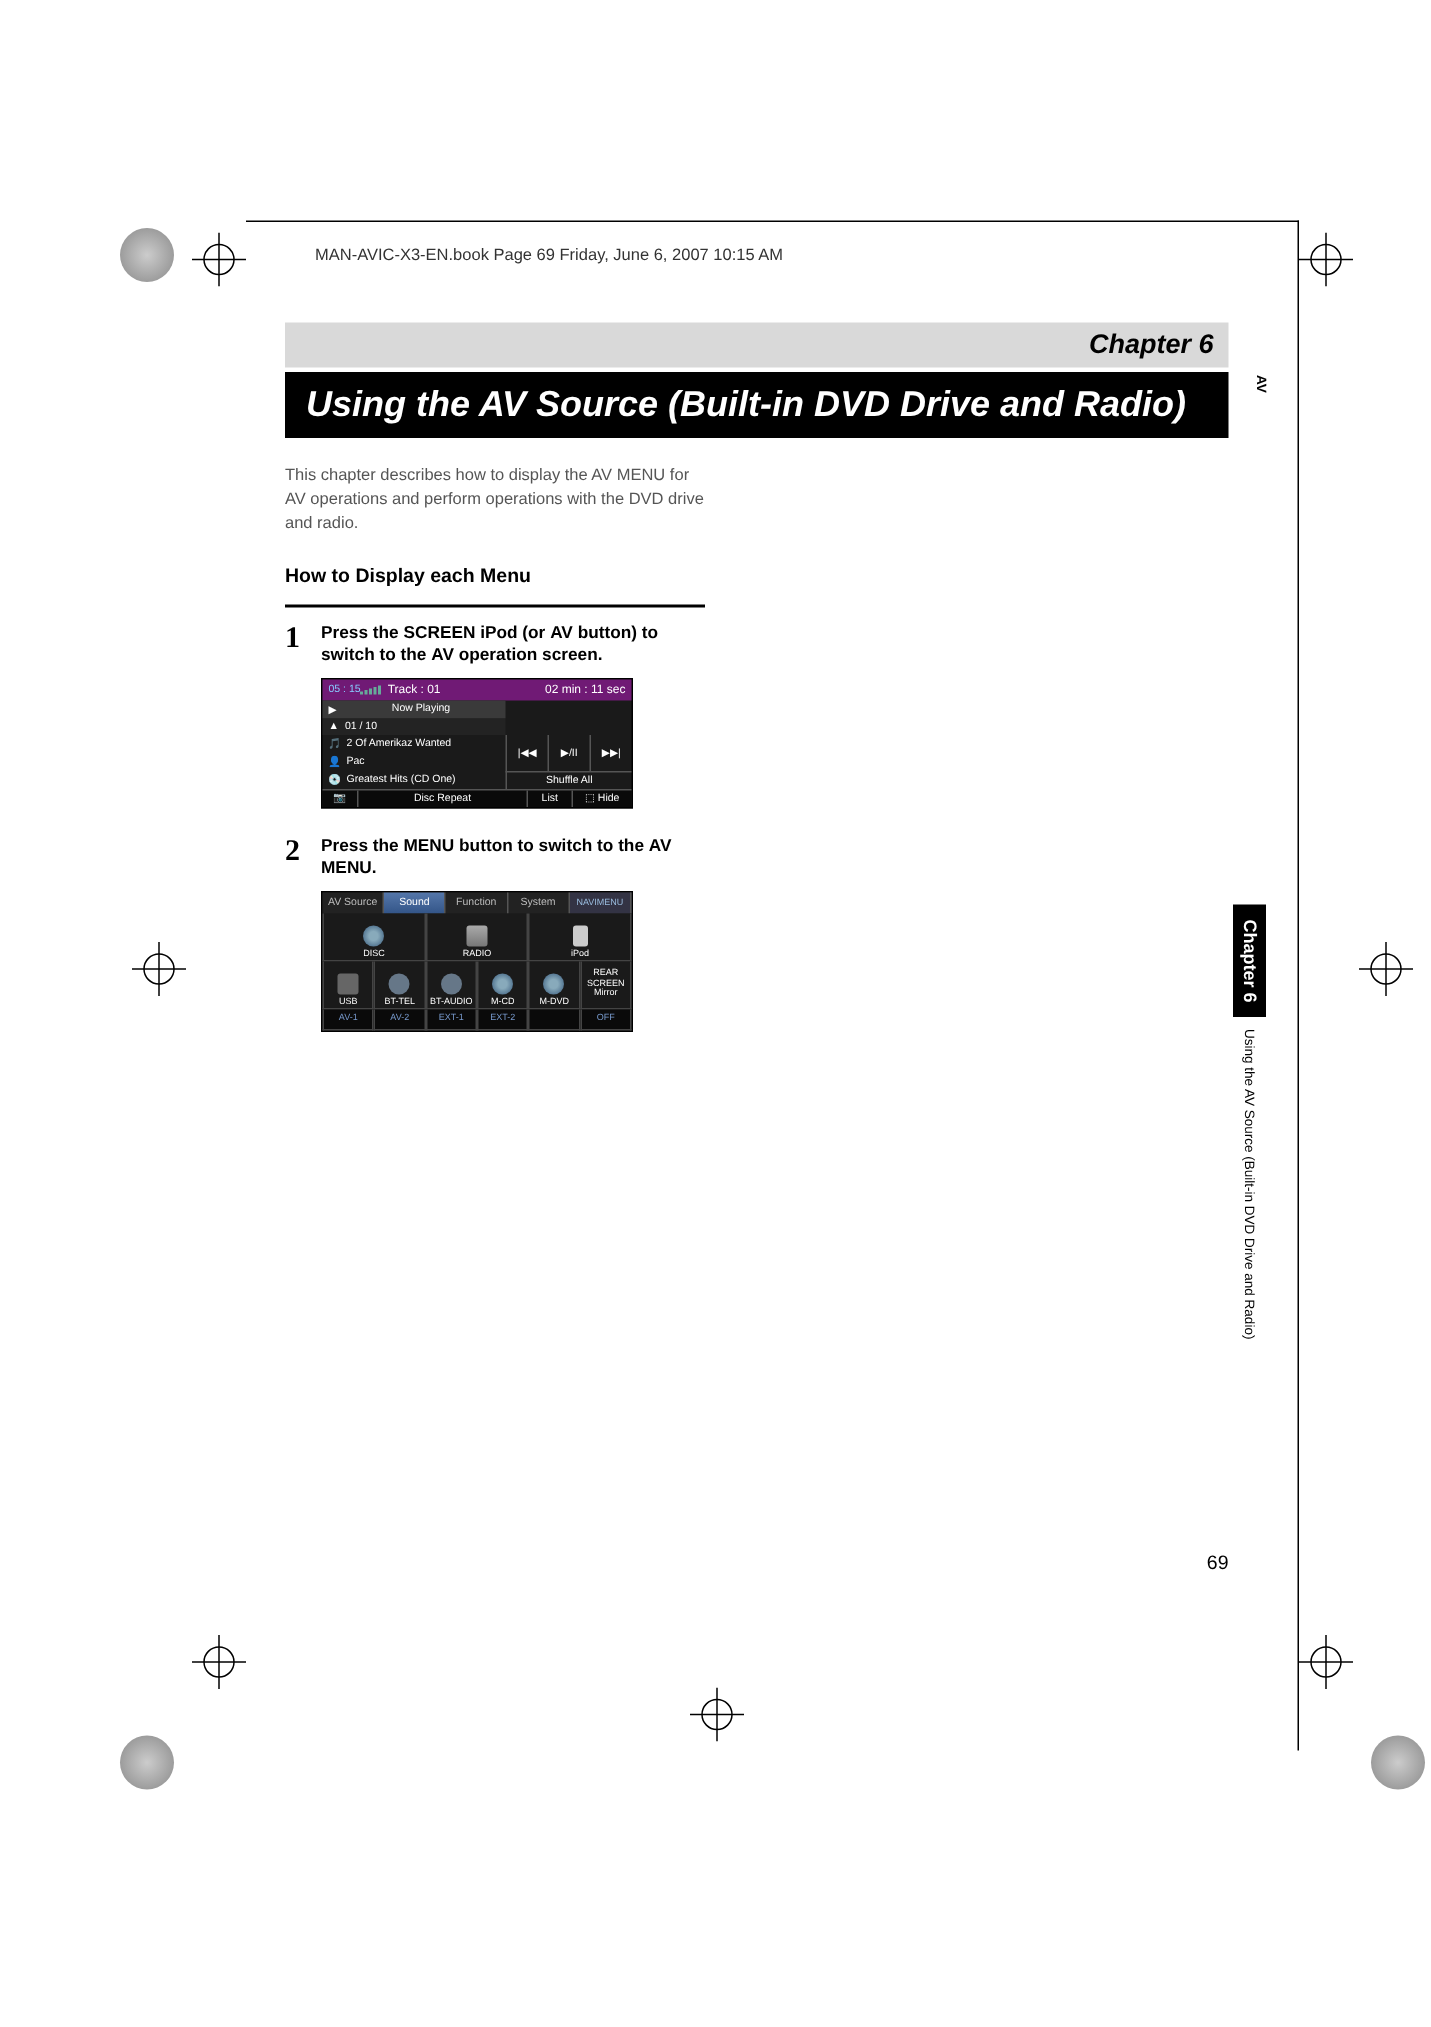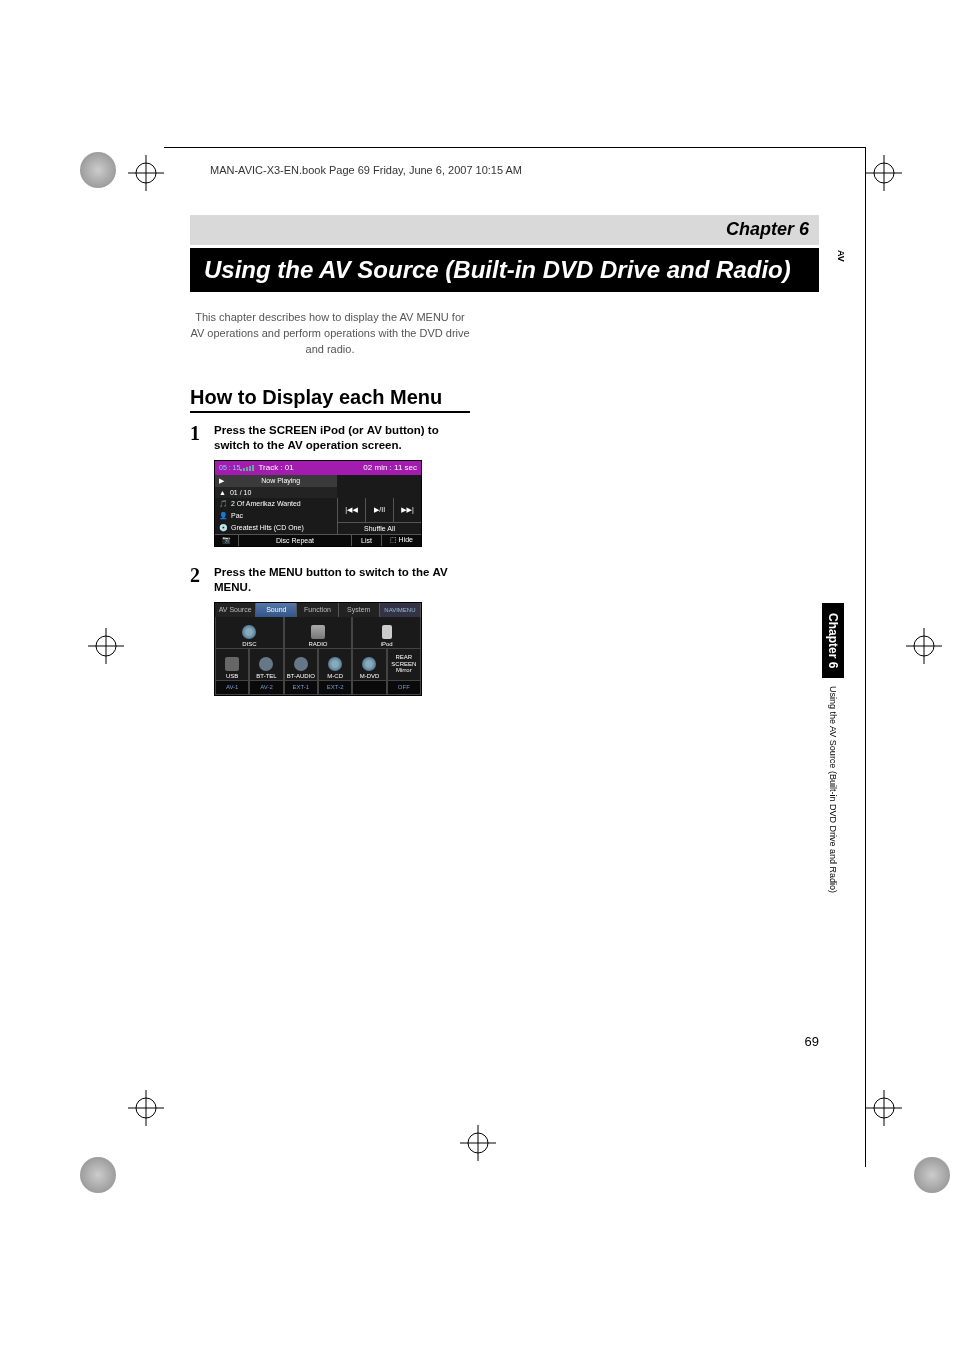--- a/index.html
+++ b/index.html
@@ -23,31 +23,31 @@
   .frame-line-right { position: absolute; top: 147px; right: 88px; width: 1px; height: 1020px; background: #000; }
   
   .header-meta { position: absolute; top: 164px; left: 210px; font-size: 11px; color: #333; }
   
   .page-content { position: absolute; top: 215px; left: 190px; right: 135px; }
   
   .chapter-bar { background: #d9d9d9; text-align: right; padding: 4px 10px 5px; font-style: italic; font-weight: bold; font-size: 18px; margin-bottom: 3px; }
   .title-bar { background: #000; color: #fff; font-style: italic; font-weight: bold; font-size: 24px; padding: 8px 14px; }
   
   .body-col { width: 280px; margin-top: 18px; }
-  .intro { font-size: 11px; line-height: 1.45; color: #555; margin-bottom: 28px; text-align: center; }
-  .section-h { font-size: 20px; font-weight: bold; border-bottom: 2px solid #000; padding-bottom: 2px; margin-bottom: 10px; }
+  .intro { font-size: 11px; line-height: 1.45; color: #555; margin-bottom: 18px; }
+  .section-h { font-size: 13px; font-weight: bold; border-bottom: 2px solid #000; padding-bottom: 12px; margin-bottom: 10px; }
   
   .step { display: flex; gap: 10px; margin-bottom: 6px; }
   .step-num { font-size: 20px; font-weight: bold; font-family: Georgia, serif; line-height: 1; min-width: 14px; }
   .step-text { font-size: 11.5px; font-weight: bold; line-height: 1.35; }
   .step-text b { font-weight: 900; }
   
   
   .shot { border: 1px solid #000; background: #1a1a1a; color: #fff; font-size: 8px; width: 208px; margin: 6px 0 18px 24px; }
-  .sh1-top { background: #a21caf; padding: 2px 4px; display: flex; justify-content: space-between; align-items: center; height: 14px; }
+  .sh1-top { background: #701a75; padding: 2px 4px; display: flex; justify-content: space-between; align-items: center; height: 14px; }
   .sh1-top .clk { color: #8cf; font-size: 7px; }
   .sh1-top .sig { width: 18px; height: 6px; display: flex; gap: 1px; align-items: flex-end; }
   .sh1-top .sig span { width: 2px; background: #6a9; }
   .sh1-body { display: flex; }
   .sh1-left { flex: 1; }
   .sh1-row { padding: 2px 4px; display: flex; align-items: center; gap: 4px; font-size: 7px; }
   .sh1-row.now { background: #3a3a3a; }
   .sh1-row.trk { background: #232323; }
   .sh1-row .ico { width: 8px; height: 8px; display: inline-block; }
   .sh1-right { width: 84px; display: flex; flex-direction: column; }

